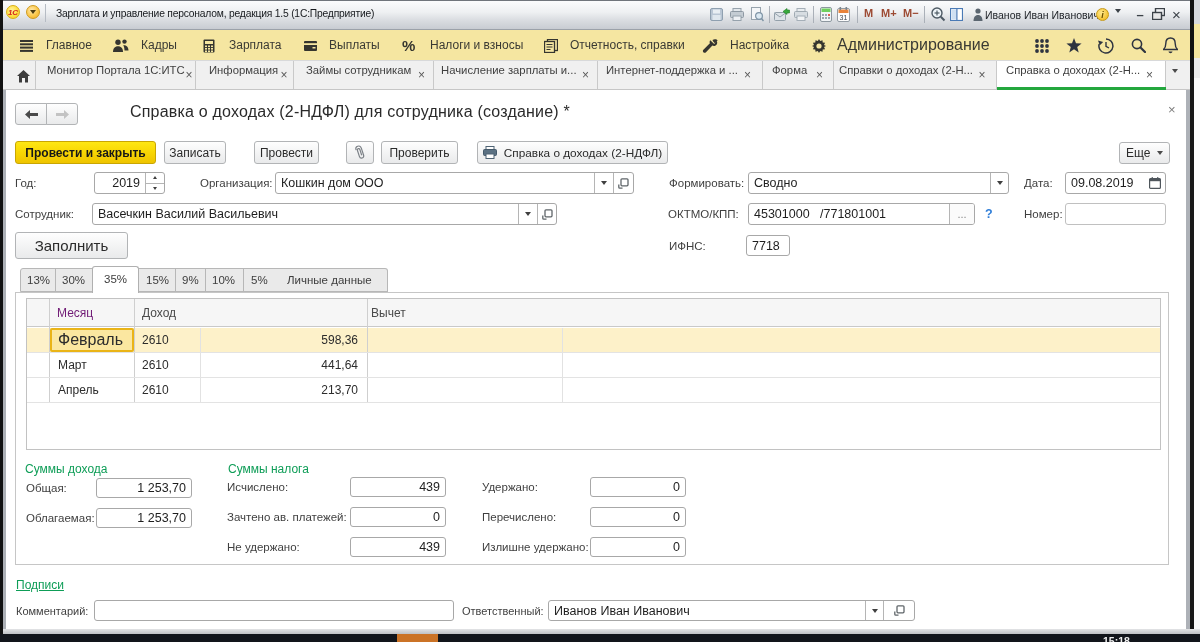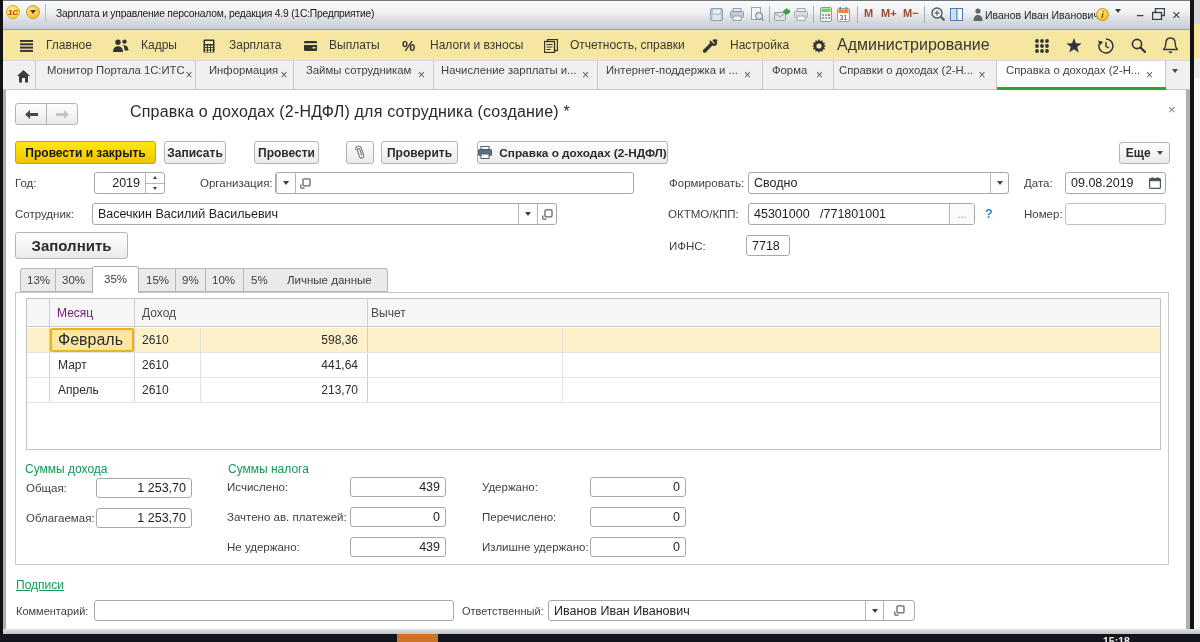--- a/index.html
+++ b/index.html
@@ -4,21 +4,21 @@
 <style>
 * { margin:0; padding:0; box-sizing:border-box; }
 html,body { width:1200px; height:642px; overflow:hidden; }
 body { font-family:"Liberation Sans", sans-serif; position:relative; background:#fff; }
 .abs { position:absolute; }
 .lbl { position:absolute; font-size:11.5px; color:#3f3f3f; display:flex; align-items:center; }
 .fld { position:absolute; background:#fff; border:1px solid #a8a8a8; border-radius:3px; display:flex; align-items:stretch; font-size:12.5px; color:#1e1e1e; overflow:hidden; }
 .fld .txt { flex:1; display:flex; align-items:center; padding:0 5px; white-space:nowrap; }
 .fld .sec { display:flex; align-items:center; justify-content:center; border-left:1px solid #b5b5b5; }
 .tri-d { width:0; height:0; border-left:3.5px solid transparent; border-right:3.5px solid transparent; border-top:4px solid #3f3f3f; }
-.btn { position:absolute; background:linear-gradient(#fefefe,#e9eaeb); border:1px solid #b2b4b6; border-radius:3px; display:flex; align-items:center; justify-content:center; font-size:12px; color:#2b2b2b; white-space:nowrap;font-weight:bold; }
+.btn { position:absolute; background:linear-gradient(#fefefe,#e9eaeb); border:1px solid #b2b4b6; border-radius:3px; display:flex; align-items:center; justify-content:center; font-size:12px; color:#2b2b2b; white-space:nowrap; }
 .green { color:#0e9d57; }
 .tl { position:absolute; top:60px; height:20px; display:flex; align-items:center; font-size:11.3px; color:#3f3f3f;text-align:right; }
 .tx { position:absolute; top:60px; height:30px; display:flex; align-items:center; font-size:12px; color:#5a5a5a; }
 .vline { position:absolute; width:1px; background:#d9d9d9; }
 .hline { position:absolute; height:1px; background:#e3e3e3; }
 </style>
 </head>
 <body>
 
 <div class="abs" style="left:0;top:0;width:1194px;height:1px;background:#70757c;"></div>
@@ -40,21 +40,21 @@
   </div>
 
 <div id="titlebar" class="abs" style="left:3px;top:1px;width:1187px;height:29px;background:linear-gradient(#fbfcfd 0%,#eef0f2 40%,#dadde1 68%,#c8ccd2 100%);border-bottom:1px solid #9ba1a9;"></div>
 <div class="abs" style="left:6px;top:5px;width:14px;height:14px;border-radius:50%;background:radial-gradient(circle at 40% 35%,#fff2a0,#ffe34d 45%,#f2c71f);border:1px solid #d9ae14;display:flex;align-items:center;justify-content:center;">
     <span style="font-size:8px;font-weight:bold;color:#d3261d;font-style:italic;">1С</span>
   </div>
 <div class="abs" style="left:26px;top:5px;width:14px;height:14px;border-radius:50%;background:radial-gradient(circle at 40% 35%,#ffe9b0,#fbc84a 55%,#eda921);border:1px solid #cf9a1e;display:flex;align-items:center;justify-content:center;">
     <span class="tri-d" style="border-top-color:#4c3c10;"></span>
   </div>
 <div class="abs" style="left:45px;top:4px;width:1px;height:18px;background:#b6bcc4;"></div>
-<div class="abs" style="left:56px;top:0px;height:27px;display:flex;align-items:center;font-size:10.3px;letter-spacing:-0.2px;color:#16191d;">Зарплата и управление персоналом, редакция 4.9  (1С:Предприятие)</div>
+<div class="abs" style="left:56px;top:0px;height:27px;display:flex;align-items:center;font-size:10.3px;letter-spacing:-0.2px;color:#16191d;">Зарплата и управление персоналом, редакция 1.5  (1С:Предприятие)</div>
 
 <svg class="abs" style="left:710px;top:8px;" width="13" height="13" viewBox="0 0 13 13">
     <rect x="0.5" y="0.5" width="12" height="12" rx="1.5" fill="#b9c6d4" stroke="#8fa0b0"></rect>
     <rect x="3" y="1.5" width="7" height="4" fill="#e8eef3"></rect>
     <rect x="2.5" y="7" width="8" height="5" fill="#dfe7ee"></rect>
   </svg>
 <svg class="abs" style="left:730px;top:8px;" width="14" height="13" viewBox="0 0 14 13">
     <rect x="3" y="0.5" width="8" height="4" fill="#e3e8ec" stroke="#96a2ac"></rect>
     <rect x="0.5" y="3.5" width="13" height="6" rx="1" fill="#c4ccd3" stroke="#8e99a3"></rect>
     <rect x="3" y="8" width="8" height="4.5" fill="#eef1f4" stroke="#96a2ac"></rect>
@@ -286,20 +286,21 @@
       <div style="flex:1;width:100%;display:flex;align-items:center;justify-content:center;border-bottom:1px solid #b5b5b5;">
         <span style="width:0;height:0;border-left:2.5px solid transparent;border-right:2.5px solid transparent;border-bottom:3px solid #3f3f3f;"></span>
       </div>
       <div style="flex:1;width:100%;display:flex;align-items:center;justify-content:center;">
         <span style="width:0;height:0;border-left:2.5px solid transparent;border-right:2.5px solid transparent;border-top:3px solid #3f3f3f;"></span>
       </div>
     </div>
   </div>
 <div class="lbl" style="left:200px;top:172px;height:22px;">Организация:</div>
 <div class="fld" style="left:275px;top:172px;width:359px;height:22px;">
+    <div class="txt">Кошкин дом ООО</div>
     <div class="sec" style="width:19px;">
       <span class="tri-d"></span>
     </div>
     <div class="sec" style="width:20px;">
       <svg width="11" height="11" viewBox="0 0 11 11">
         <rect x="3" y="0.8" width="7" height="7" rx="1" fill="none" stroke="#5f6569" stroke-width="1.3"></rect>
         <path d="M4.5 10.2 L1.8 10.2 C1.2 10.2 0.8 9.8 0.8 9.2 L0.8 6.5" fill="none" stroke="#5f6569" stroke-width="1.3"></path>
       </svg>
     </div>
   </div>

